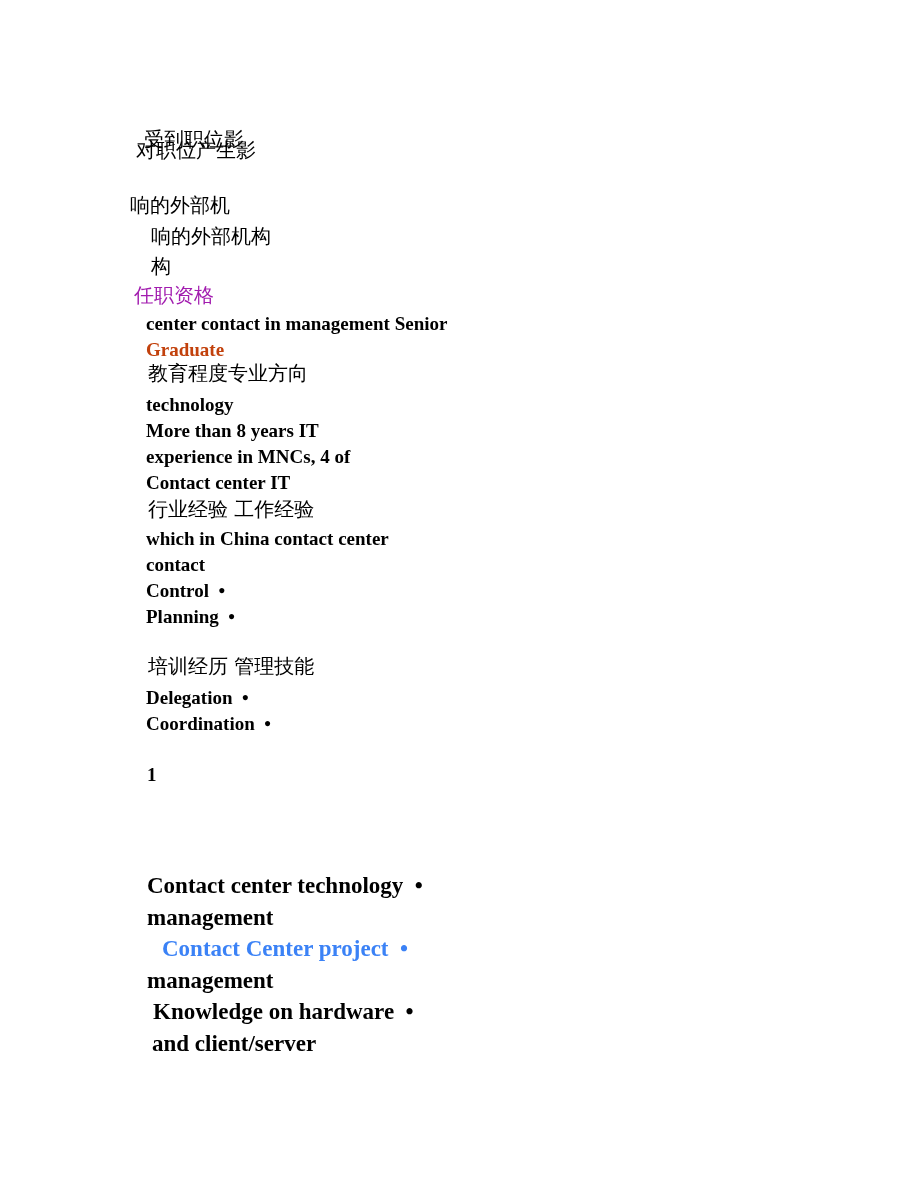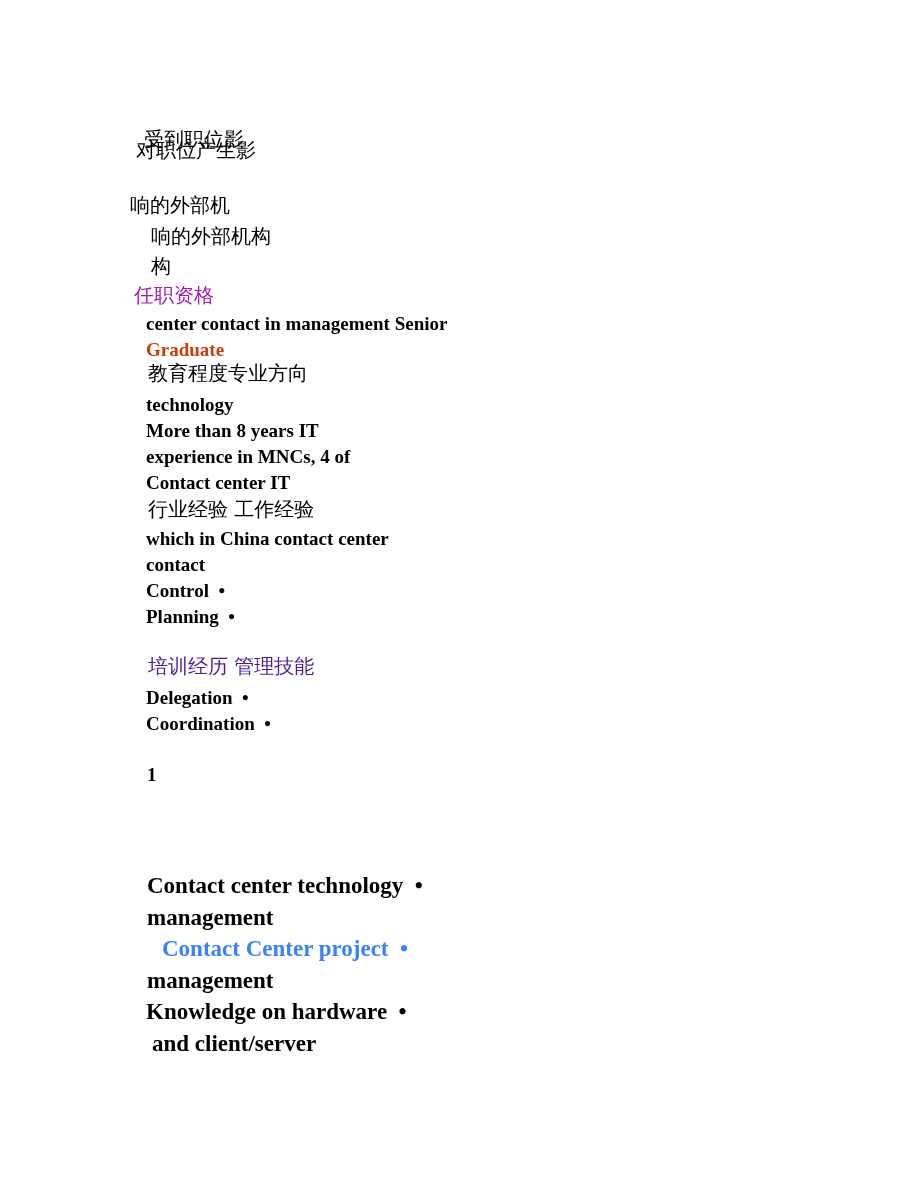--- a/index.html
+++ b/index.html
@@ -65,24 +65,24 @@
       <div class="line cn" style="left: 148px; top: 363px; color: rgb(0, 0, 0);">教育程度专业方向</div>
       <div class="line en" style="left: 146px; top: 395px; color: rgb(0, 0, 0);">technology</div>
       <div class="line en" style="left: 146px; top: 421px; color: rgb(0, 0, 0);">More than 8 years IT</div>
       <div class="line en" style="left: 146px; top: 447px; color: rgb(0, 0, 0);">experience in MNCs, 4 of</div>
       <div class="line en" style="left: 146px; top: 473px; color: rgb(0, 0, 0);">Contact center IT</div>
       <div class="line cn" style="left: 148px; top: 499px; color: rgb(0, 0, 0);">行业经验 工作经验</div>
       <div class="line en" style="left: 146px; top: 529px; color: rgb(0, 0, 0);">which in China contact center</div>
       <div class="line en" style="left: 146px; top: 555px; color: rgb(0, 0, 0);">contact</div>
       <div class="line en" style="left: 146px; top: 581px; color: rgb(0, 0, 0);">Control  •</div>
       <div class="line en" style="left: 146px; top: 607px; color: rgb(0, 0, 0);">Planning  •</div>
-      <div class="line cn" style="left: 148px; top: 656px; color: #4c1d95;">培训经历 管理技能</div>
+      <div class="line cn" style="left: 148px; top: 656px; color: #000000;">培训经历 管理技能</div>
       <div class="line en" style="left: 146px; top: 688px; color: rgb(0, 0, 0);">Delegation  •</div>
       <div class="line en" style="left: 146px; top: 714px; color: rgb(0, 0, 0);">Coordination  •</div>
       <div class="line pagenum" style="left: 147px; top: 765px; color: rgb(0, 0, 0);">1</div>
       <div class="line en-lg" style="left: 147px; top: 874px; color: rgb(0, 0, 0);">Contact center technology  •</div>
       <div class="line en-lg" style="left: 147px; top: 906px; color: rgb(0, 0, 0);">management</div>
       <div class="line en-lg" style="left: 162px; top: 937px; color: #3b82f6;">Contact Center project  •</div>
       <div class="line en-lg" style="left: 147px; top: 969px; color: rgb(0, 0, 0);">management</div>
-      <div class="line en-lg" style="left: 146px; top: 1000px; color: rgb(0, 0, 0);">Knowledge on hardware  •</div>
+      <div class="line en-lg" style="left: 153px; top: 1000px; color: rgb(0, 0, 0);">Knowledge on hardware  •</div>
       <div class="line en-lg" style="left: 152px; top: 1032px; color: rgb(0, 0, 0);">and client/server</div>
     </div>
 </div>
 
 </body></html>

